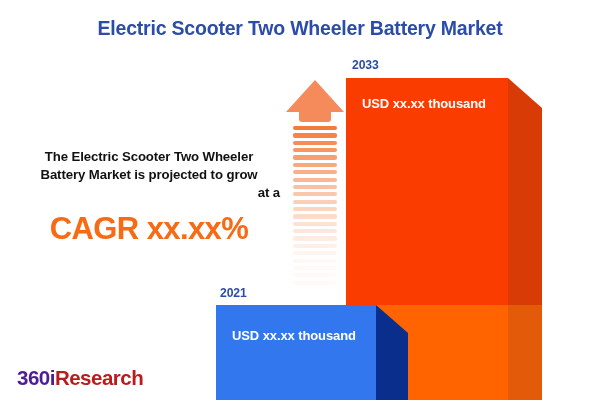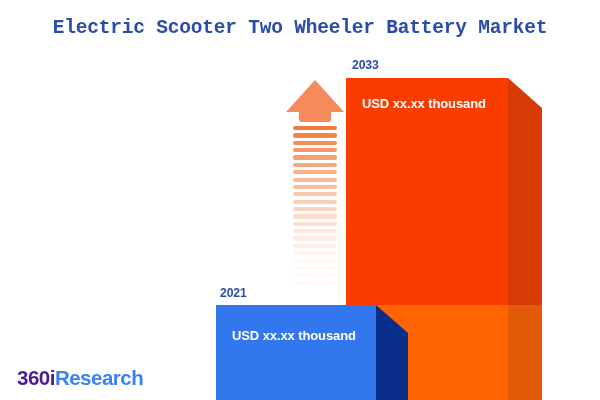--- a/index.html
+++ b/index.html
@@ -25,21 +25,20 @@
     position: absolute;
     left: 0;
     top: 17px;
     width: 600px;
     text-align: center;
     font-size: 19.5px;
     font-weight: bold;
     letter-spacing: -0.2px;
     color: #2b4ca8;
     white-space: nowrap;
-    font-family: Liberation Mono, monospace;
   }
 
   
   .narrative {
     position: absolute;
     left: 18px;
     top: 148px;
     width: 262px;
     text-align: right;
   }
@@ -68,21 +67,21 @@
   .logo {
     position: absolute;
     left: 17px;
     top: 366px;
     font-size: 20.5px;
     font-weight: bold;
     letter-spacing: -0.5px;
     white-space: nowrap;
   }
   .logo .logo-mark { color: #4c1d95; }
-  .logo .logo-word { color: #3b82f6; }
+  .logo .logo-word { color: #b91c1c; }
 
   
   .arrow {
     position: absolute;
     left: 286px;
     top: 80px;
     width: 58px;
     height: 208px;
   }
   .arrow-head {
@@ -171,20 +170,26 @@
   }
   #bar-2024 .bar-face { background: #3377ee; }
 </style>
 </head>
 <body>
 
 <div id="infographic">
 
   <div class="chart-title">Electric Scooter Two Wheeler Battery Market</div>
 
+  <div class="narrative">
+    <div class="narrative-line">The Electric Scooter Two Wheeler</div>
+    <div class="narrative-line">Battery Market is projected to grow</div>
+    <div class="narrative-line tail">at a</div>
+    <div class="cagr">CAGR xx.xx%</div>
+  </div>
 
   <div class="arrow">
     <svg class="arrow-head" viewBox="0 0 58 34" preserveAspectRatio="none">
       <polygon points="29,0 58,32 0,32" fill="#f58a5a"></polygon>
     </svg>
     <div class="arrow-neck"></div>
     <div class="arrow-stripes" id="arrow-stripes">
         <div class="stripe" style="position: absolute; left: 0px; top: 0px; height: 4.2px; background: rgb(245, 122, 58);"></div>
         <div class="stripe" style="position: absolute; left: 0px; top: 7.36364px; height: 4.2px; background: rgba(245, 122, 58, 0.925);"></div>
         <div class="stripe" style="position: absolute; left: 0px; top: 14.7273px; height: 4.2px; background: rgba(245, 122, 58, 0.855);"></div>

